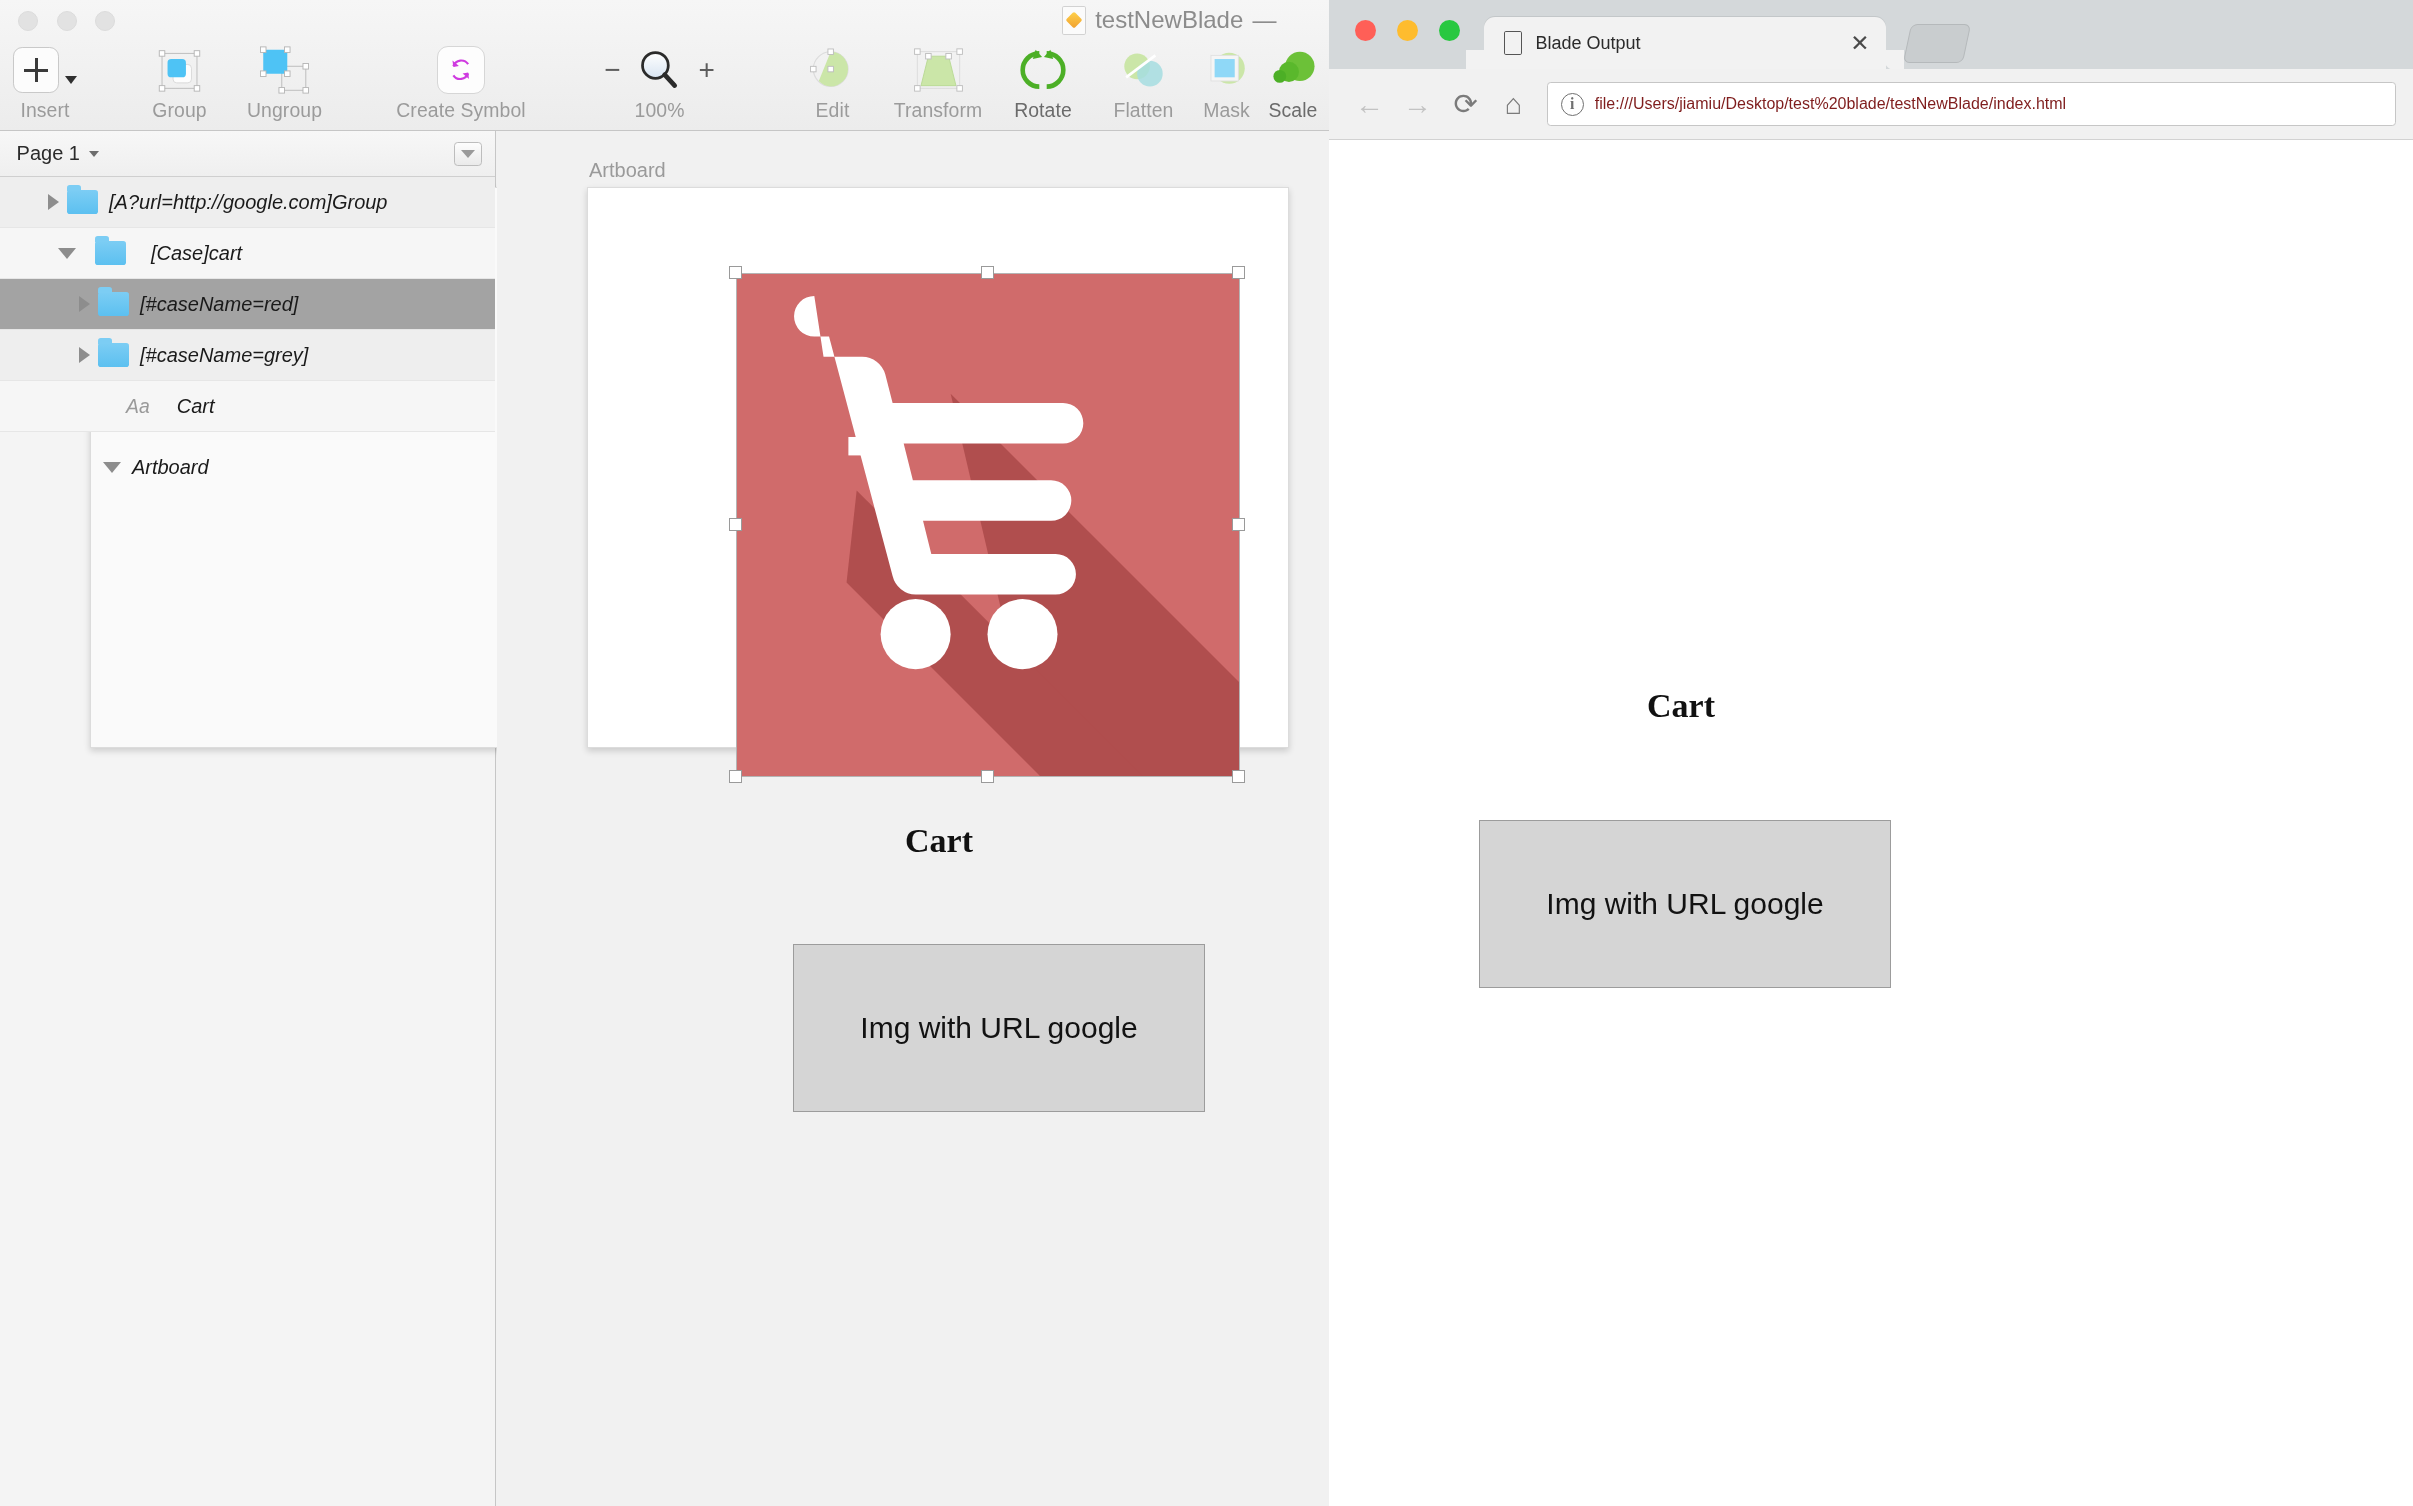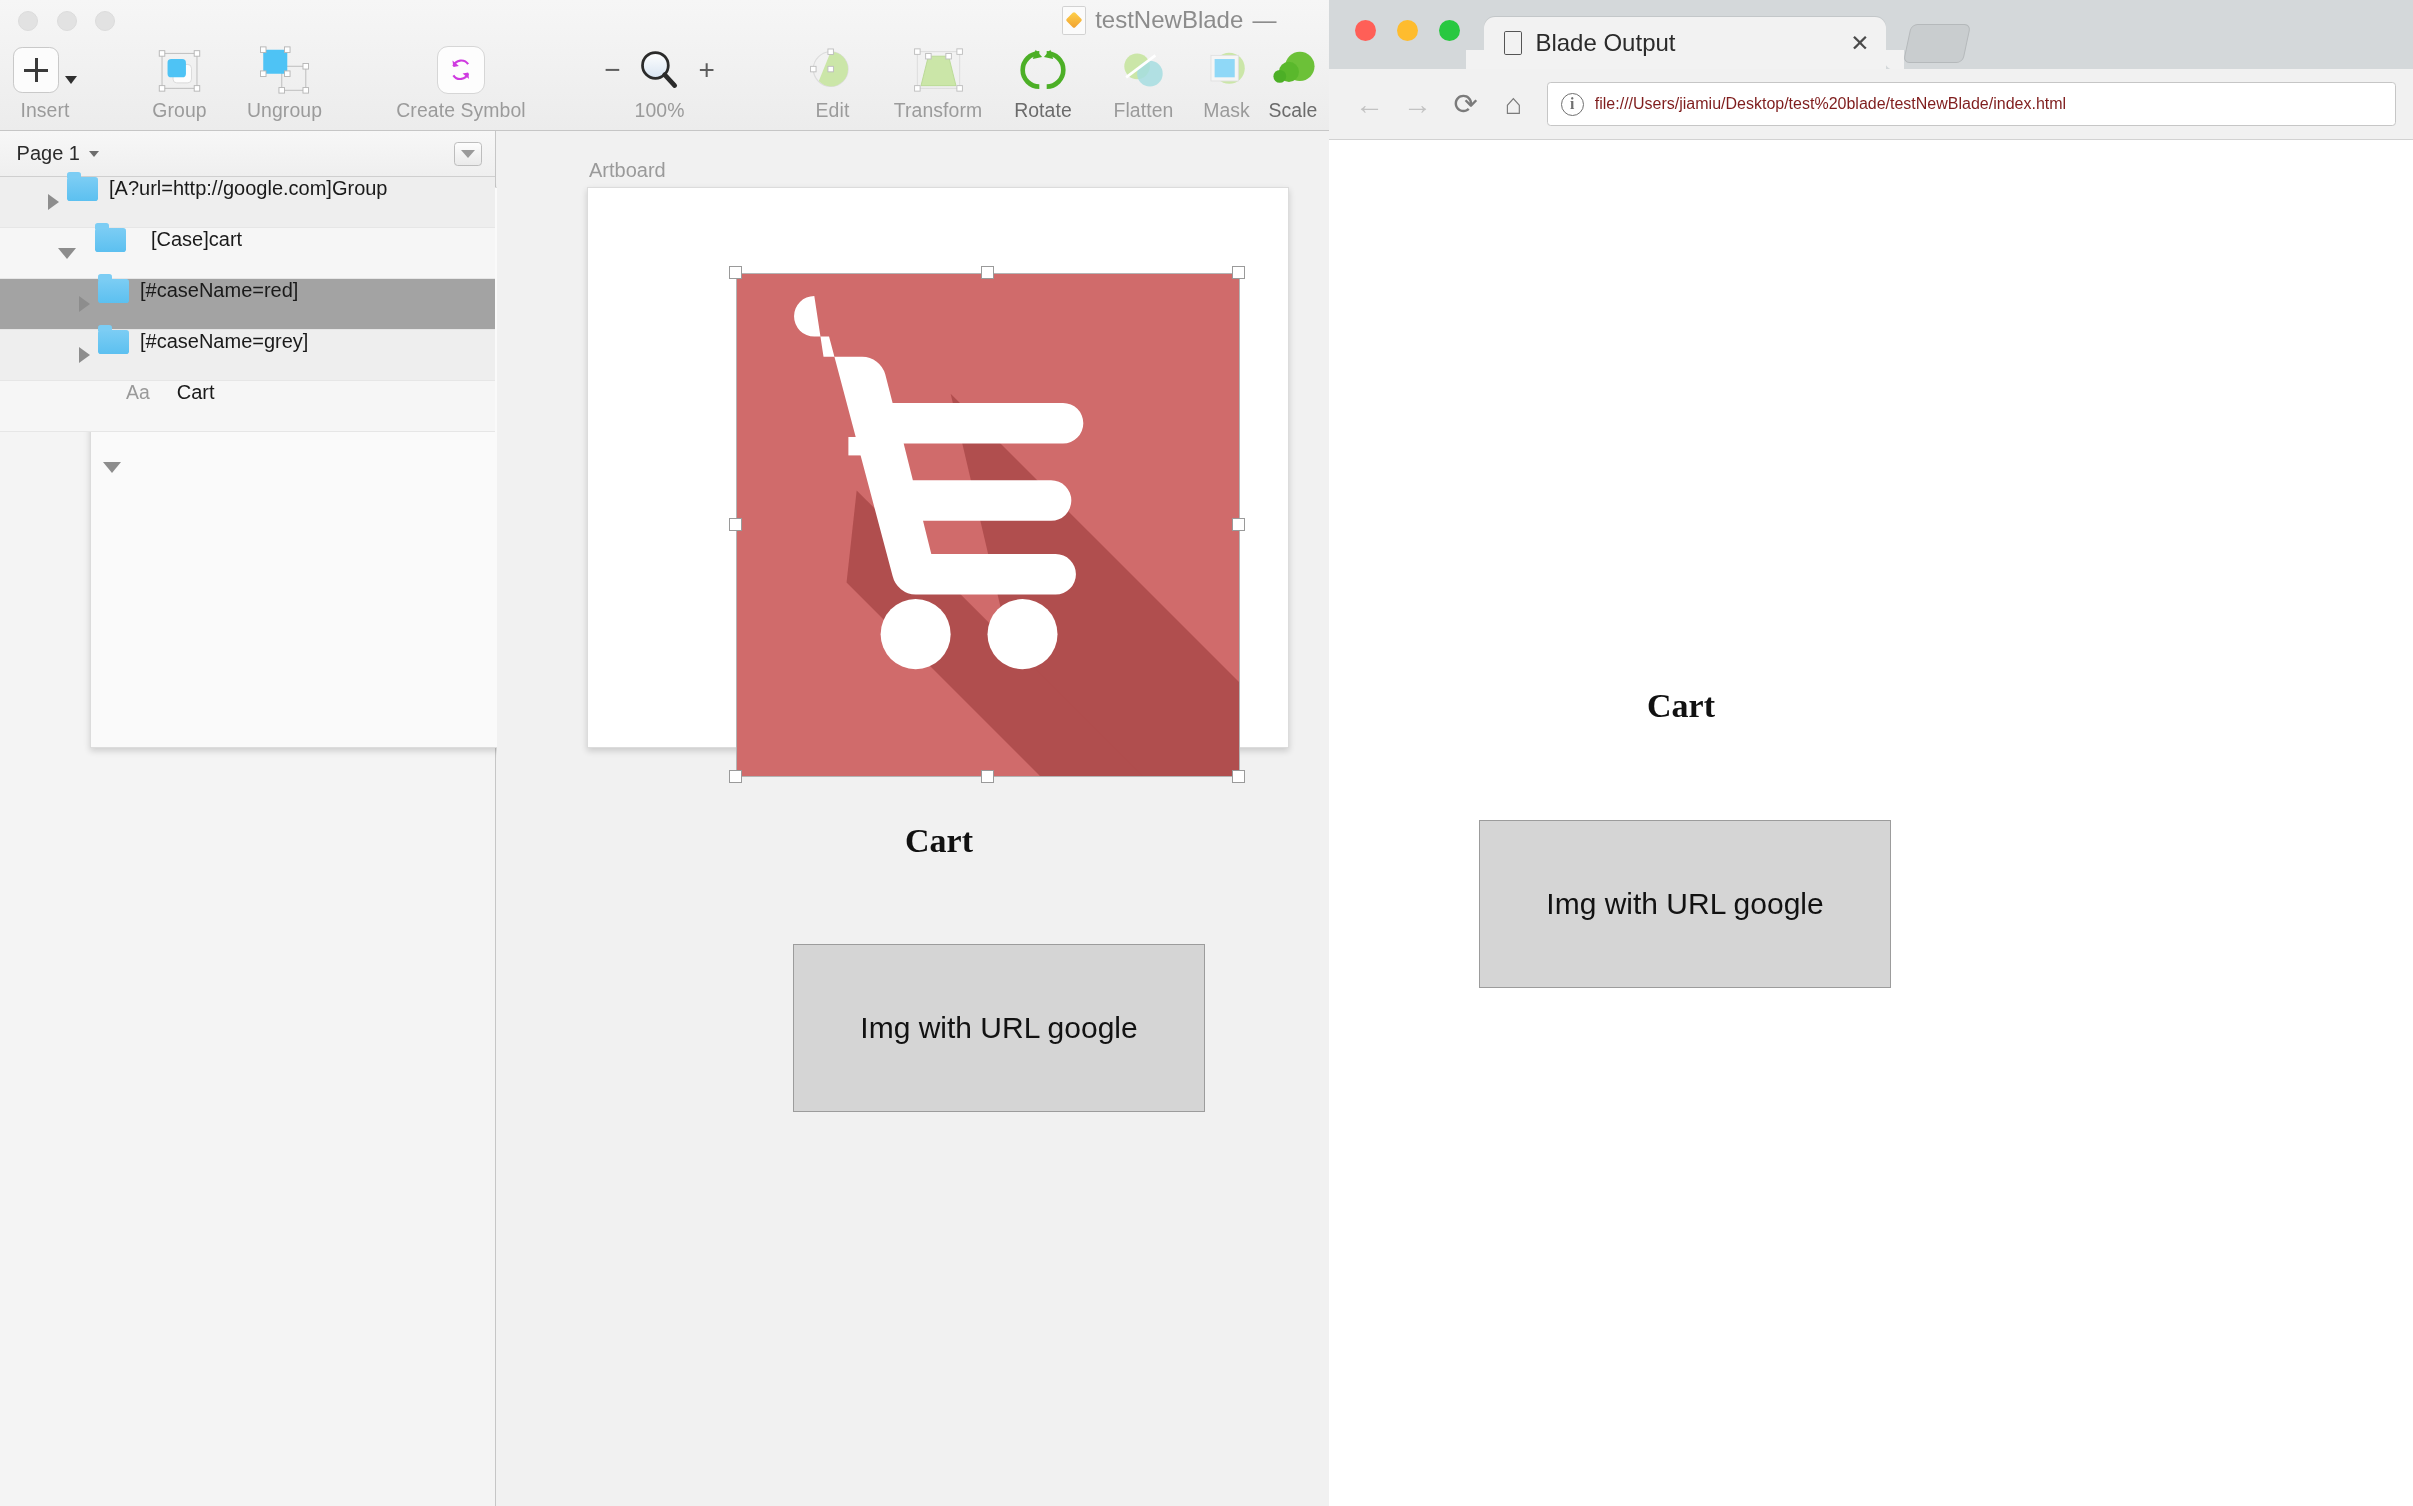--- a/index.html
+++ b/index.html
@@ -79,22 +79,22 @@
   .page-name { font-size: 20px; color: #2b2b2b; display: flex; align-items: center; gap: 9.2px; }
   .chev-sm { width: 0;height: 0;border-left:5.5px solid transparent;border-right:5.5px solid transparent;border-top:6.5px solid #6d6d6d; }
   .filter-btn {
     width: 28px; height: 24px; border: 0.9px solid #bdbdbd; border-radius: 3.7px;
     background: linear-gradient(to bottom,#fdfdfd,#eaeaea);
     display: flex; align-items: center; justify-content: center;
   }
   .filter-btn i { width:0;height:0;border-left:7.4px solid transparent;border-right:7.4px solid transparent;border-top:8.3px solid #9a9a9a; display:block;}
 
   .layer-row {
-    display: flex; height: 51px; font-size: 20px; color: #1a1a1a;
-    border-bottom: 0.9px solid #e6e6e6; position: relative;
+    display: flex; align-items: center; height: 51px; font-size: 20px; color: #1a1a1a;
+    border-bottom: 0.9px solid #e6e6e6; position: relative; font-style: italic;
   }
   .layer-row.artboard { background: #fafafa; }
   .layer-row.alt { background: #eeeeee; }
   .layer-row.plain { background: #f6f6f6; gap: 14px; }
   .layer-row.selected { background: #a3a3a3; }
   .disc {
     width: 28px; flex: 0 0 28px; display: flex; align-items: center; justify-content: center;
   }
   .disc .tri-r { width:0;height:0;border-top:8.3px solid transparent;border-bottom:8.3px solid transparent;border-left:11px solid #8d8d8d; }
   .disc .tri-d { width:0;height:0;border-left:9.2px solid transparent;border-right:9.2px solid transparent;border-top:11px solid #8d8d8d; }
@@ -163,21 +163,21 @@
   }
   .cr-tab:before, .cr-tab:after {
     content:""; position:absolute; bottom:0; width:20px; height:20px; background:#f2f2f2;
   }
   .cr-tab:before { left:-18.4px; border-bottom-right-radius: 11px; box-shadow: 5.5px 0 0 0 #f2f2f2; clip-path: inset(0 0 0 0);}
   .cr-tab:after  { right:-18.4px; border-bottom-left-radius: 11px; }
   .cr-page-ico {
     width: 18.4px; height: 24px; border: 1.8px solid #555; border-radius: 1.8px;
     position: relative; flex: 0 0 18.4px; margin-right: 13px;
   }
-  .cr-tab-title { font-size: 24px; color: #2b2b2b; flex: 1; white-space: nowrap; }
+  .cr-tab-title { font-size: 18px; color: #2b2b2b; flex: 1; white-space: nowrap; }
   .cr-close { font-size: 23px; color: #4a4a4a; line-height: 1; }
   .cr-newtab {
     position: absolute; left: 578px; top: 24px; width: 60px; height: 39px;
     background: #c9cdcf; border: 0.9px solid #b5b9bb; border-radius: 6.5px;
     transform: skewX(-12deg);
   }
   .cr-navbar {
     position: absolute; left: 0; top: 69px; width: 1084px; height: 71px;
     background: #f1f1f1; border-bottom: 0.9px solid #d2d2d2;
     display: flex; align-items: center; padding: 0 16.6px;

